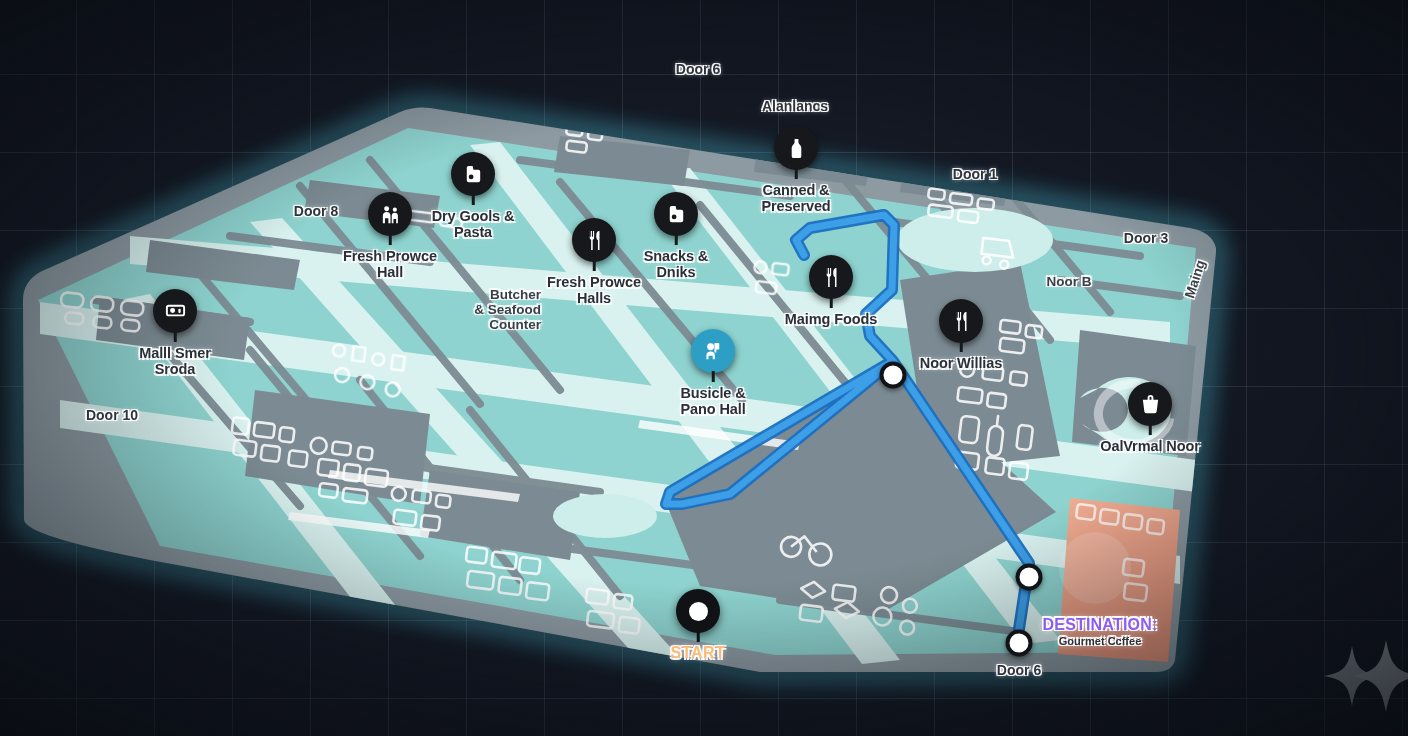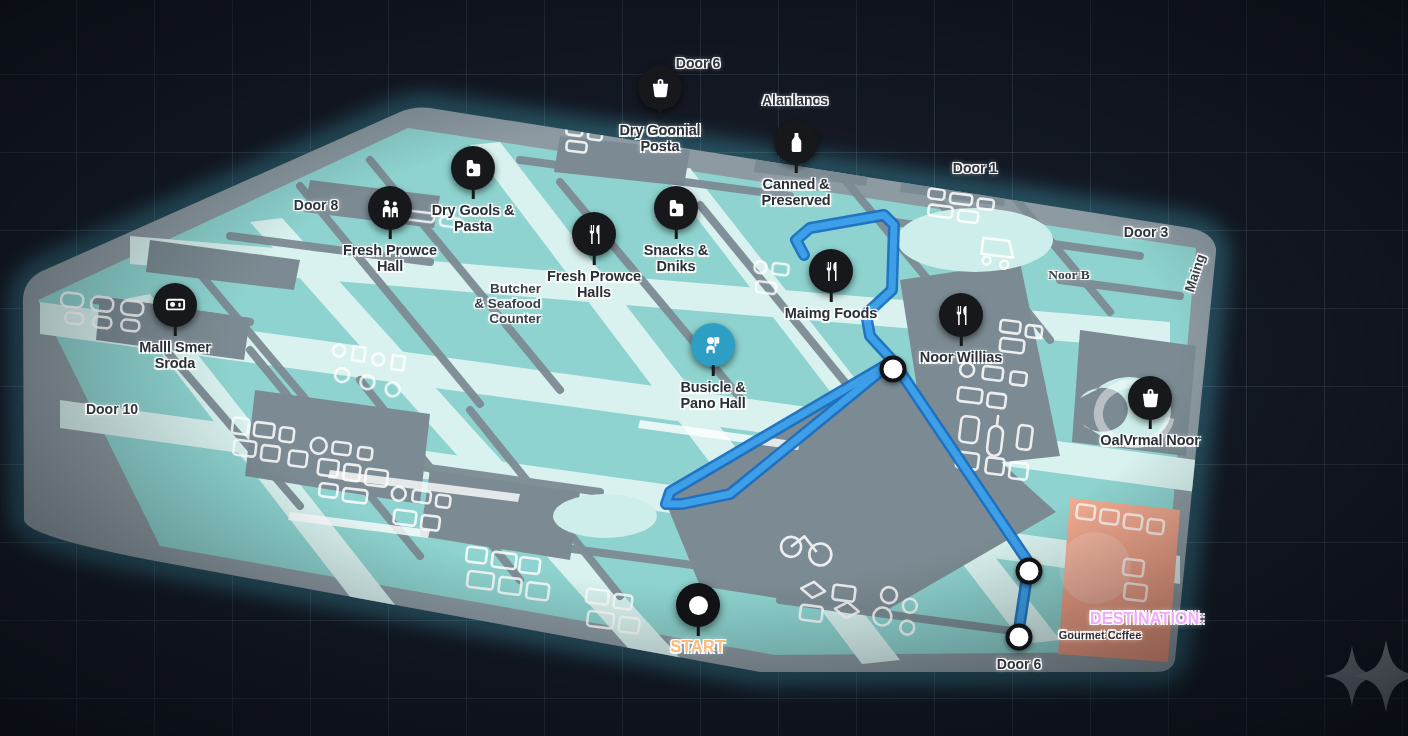--- a/index.html
+++ b/index.html
@@ -36,21 +36,21 @@
   }
 
   
   #mapwrap {
     position: absolute;
     inset: 0;
   }
   svg.mapsvg { position:absolute; left:0; top:0; width:1408px; height:736px; overflow: visible;}
 
   
-  .layer { position: absolute; left:0; top:8px; width:1408px; height:620px; }
+  .layer { position: absolute; left:0; top:14px; width:1408px; height:620px; }
 
   .poi {
     position: absolute;
     transform: translate(-50%, 0);
     text-align: center;
     width: 190px;
     pointer-events: auto;
   }
   .pin {
     position: relative;
@@ -143,26 +143,25 @@
   }
 
   
   .destbox {
     position:absolute;
     transform: translate(-50%,-50%);
     text-align:center;
     width: 210px;
   }
   .destbox .d1 {
-    font-size:16px;font-weight:700;color:#f0abfc;letter-spacing:.2px;
+    font-size:16px;font-weight:700;color:#8b5cf6;letter-spacing:.2px;
     text-shadow:
       -1.6px -1.6px 0 rgba(255,255,255,.95),  1.6px -1.6px 0 rgba(255,255,255,.95),
       -1.6px  1.6px 0 rgba(255,255,255,.95),  1.6px  1.6px 0 rgba(255,255,255,.95),
        0 0 6px rgba(255,255,255,.95);
-    text-align: right;
   }
   .destbox .d2 {
     font-size:11px;font-weight:600;color:#2b3038;margin-top:1px;
     text-shadow:
       -1.5px -1.5px 0 rgba(255,255,255,.95),  1.5px -1.5px 0 rgba(255,255,255,.95),
       -1.5px  1.5px 0 rgba(255,255,255,.95),  1.5px  1.5px 0 rgba(255,255,255,.95),
        0 0 6px rgba(255,255,255,.95);
   }
 
   .rot { display:inline-block; }
@@ -457,31 +456,23 @@
 
     <div class="tlabel" style="left:698px; top:55px;">Door 6</div>
     <div class="tlabel" style="left:795px; top:92px;">Alanlancs</div>
     <div class="tlabel" style="left:975px; top:160px;">Door 1</div>
     <div class="tlabel" style="left:316px; top:197px;">Door 8</div>
     <div class="tlabel" style="left:1146px; top:224px;">Door 3</div>
     <div class="tlabel" style="left:112px; top:401px;">Door 10</div>
     <div class="tlabel" style="left:1019px; top:656px;">Door 6</div>
 
     <div class="tlabel multiline zonelabel" style="left:486px; top:295px; width:110px;">Butcher<br>&amp; Seafood<br>Counter</div>
-    <div class="tlabel zonelabel" style="left:1069px; top:267px;font-family:Liberation Serif, serif;">Noor B</div>
+    <div class="tlabel zonelabel" style="left:1069px; top:267px;">Noor B</div>
     <div class="tlabel zonelabel rot" style="left:1195px; top:265px; transform:translate(-50%,-50%) rotate(-72deg);">Maing</div>
 
-    <div class="poi" style="left:660px; top:58px;">
-      <div class="pin">
-        <svg viewBox="0 0 24 24" fill="#fff">
-            <path d="M12 2a3 3 0 0 0-3 3v2H4l1.6 12.2A2 2 0 0 0 7.6 21h8.8a2 2 0 0 0 2-1.8L20 7h-5V5a3 3 0 0 0-3-3zm0 2a1 1 0 0 1 1 1v2h-2V5a1 1 0 0 1 1-1z"></path>
-          </svg>
-      </div>
-      <div class="cap">Dry Goonial<br>Posta</div>
-    </div>
 
     <div class="poi" style="left:796px; top:112px;">
       <div class="pin">
         <svg viewBox="0 0 24 24" fill="#fff">
             <path d="M10 2h4v3.2c0 .8.3 1.5.8 2.1l.9 1.1c.8.9 1.3 2.1 1.3 3.3V20a2 2 0 0 1-2 2H9a2 2 0 0 1-2-2v-8.3c0-1.2.5-2.4 1.3-3.3l.9-1.1c.5-.6.8-1.3.8-2.1V2z"></path>
           </svg>
       </div>
       <div class="cap">Canned &amp;<br>Preserved</div>
     </div>
 

